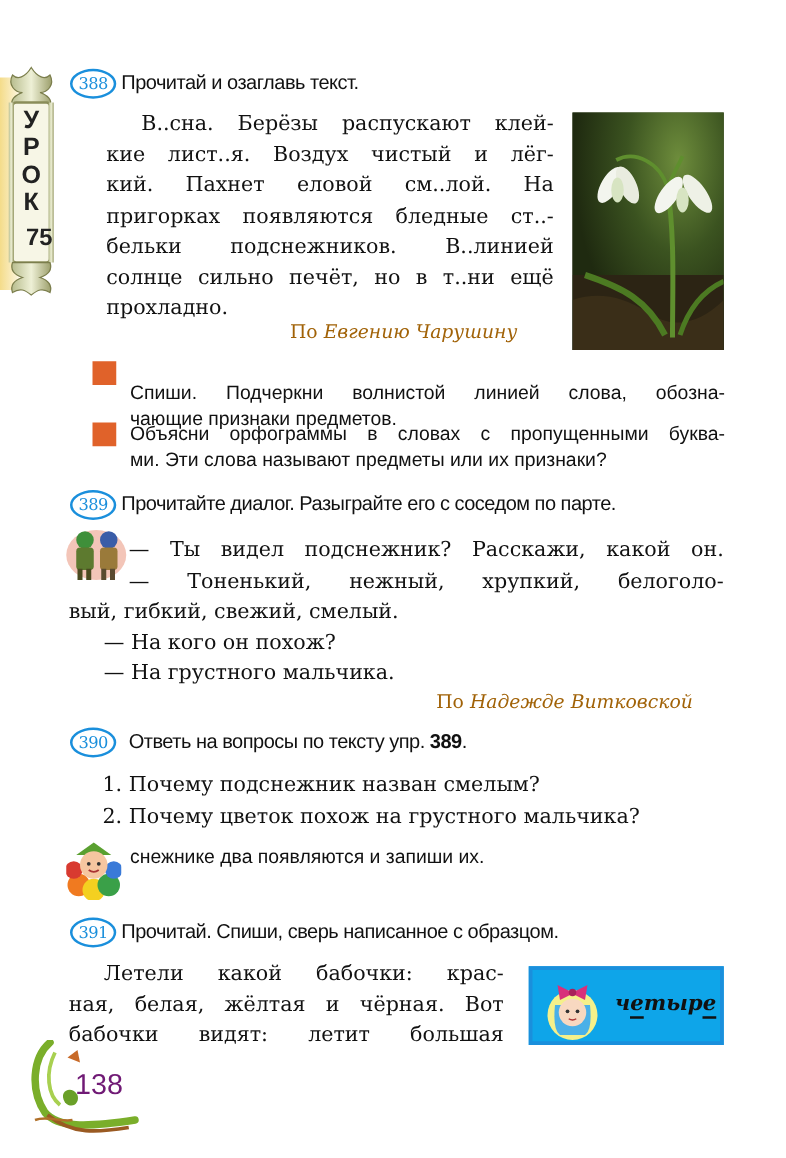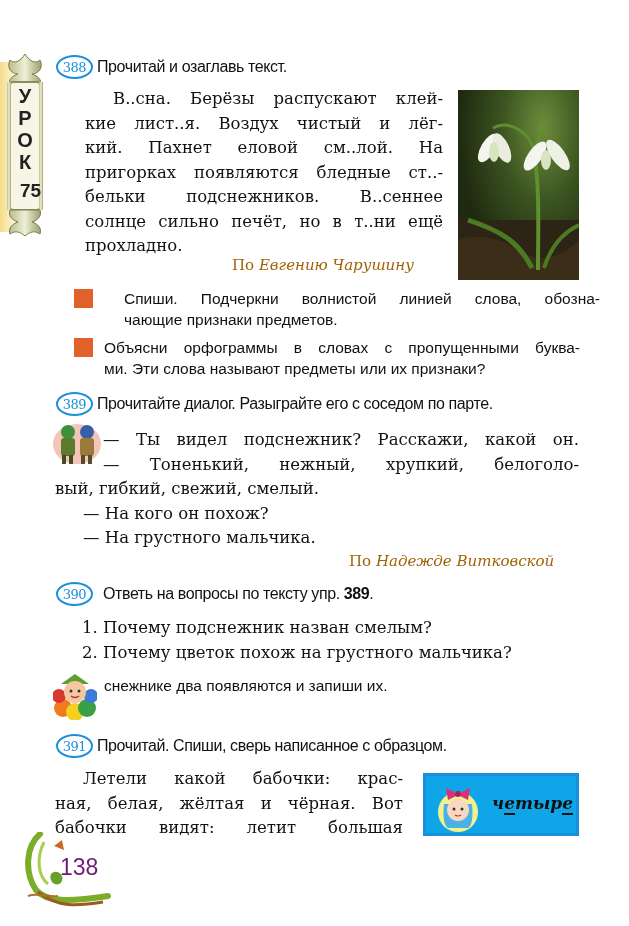--- a/index.html
+++ b/index.html
@@ -14,22 +14,22 @@
     position: absolute; left: 0; top: 10px; width: 18px; height: 170px;
     background: linear-gradient(90deg, #f4dc8a, #fbf1cf 70%, rgba(255,255,255,0));
   }
   .lesson-tab svg { position: absolute; left: 0; top: 0; }
   .lesson-letters {
     position: absolute; left: 12px; top: 33px; width: 26px;
     font-family: "Liberation Sans", sans-serif; font-weight: bold; font-size: 20px;
     line-height: 22px; text-align: center; color: #222;
   }
   .lesson-number {
-    position: absolute; left: 8px; top: 128px; width: 34px; text-align: left;
-    font-family: "Liberation Sans", sans-serif; font-weight: bold; font-size: 19px; color: #222; margin-left: 12px;
+    position: absolute; left: 8px; top: 128px; width: 34px; text-align: right;
+    font-family: "Liberation Sans", sans-serif; font-weight: bold; font-size: 19px; color: #222;
   }
 
   .ex-num {
     position: absolute; display: inline-flex; align-items: center; justify-content: center;
     width: 37px; height: 24px; border: 2.5px solid #1a8fdc; border-radius: 50%;
     font-family: "DejaVu Serif", serif; font-size: 13px; color: #1a8fdc; letter-spacing: -0.5px;
   }
   .ex-head {
     position: absolute; font-family: "Liberation Sans", sans-serif; font-size: 16px;
     color: #111; letter-spacing: -0.4px; white-space: nowrap;
@@ -110,21 +110,21 @@
 </div>
 
 <div class="ex-num" style="left:56px; top:55px;">388</div>
 <div class="ex-head" style="left:97px; top:58px;">Прочитай и озаглавь текст.</div>
 
 <div class="body-text" style="left:85px; top:87px; width:358px;">
   <span class="line indent">В..сна. Берёзы распускают клей-</span>
   <span class="line">кие лист..я. Воздух чистый и лёг-</span>
   <span class="line">кий. Пахнет еловой см..лой. На</span>
   <span class="line">пригорках появляются бледные ст..-</span>
-  <span class="line">бельки подснежников. В..сеннее</span>
+  <span class="line">бельки подснежников. В..линией</span>
   <span class="line">солнце сильно печёт, но в т..ни ещё</span>
   <span class="line last">прохладно.</span>
 </div>
 
 <div class="attribution" style="left:232px; top:256px;">
   <span>По</span>
   <i>Евгению Чарушину</i>
 </div>
 
 <div class="photo">
@@ -139,21 +139,21 @@
     <ellipse cx="30" cy="58" rx="7" ry="16" transform="rotate(30 30 58)" fill="#f3f5ee"></ellipse>
     <ellipse cx="44" cy="58" rx="7" ry="16" transform="rotate(-25 44 58)" fill="#e9ecdf"></ellipse>
     <ellipse cx="36" cy="62" rx="5" ry="10" fill="#d7e4c2"></ellipse>
     <ellipse cx="77" cy="66" rx="7" ry="17" transform="rotate(35 77 66)" fill="#f3f5ee"></ellipse>
     <ellipse cx="100" cy="65" rx="7" ry="18" transform="rotate(-35 100 65)" fill="#eef1e6"></ellipse>
     <ellipse cx="88" cy="70" rx="5" ry="10" fill="#d7e4c2"></ellipse>
   </svg>
 </div>
 
 <div class="task-bullet" style="left:74px; top:289px;"></div>
-<div class="task" style="left:104px; top:288px; width:476px;margin-left:20px;">
+<div class="task" style="left:104px; top:304px; width:476px;">
   <span class="line">Спиши. Подчеркни волнистой линией слова, обозна-</span>
   <span class="line last">чающие признаки предметов.</span>
 </div>
 <div class="task-bullet" style="left:74px; top:338px;"></div>
 <div class="task" style="left:104px; top:337px; width:476px;">
   <span class="line">Объясни орфограммы в словах с пропущенными буква-</span>
   <span class="line last">ми. Эти слова называют предметы или их признаки?</span>
 </div>
 
 <div class="ex-num" style="left:56px; top:392px;">389</div>

